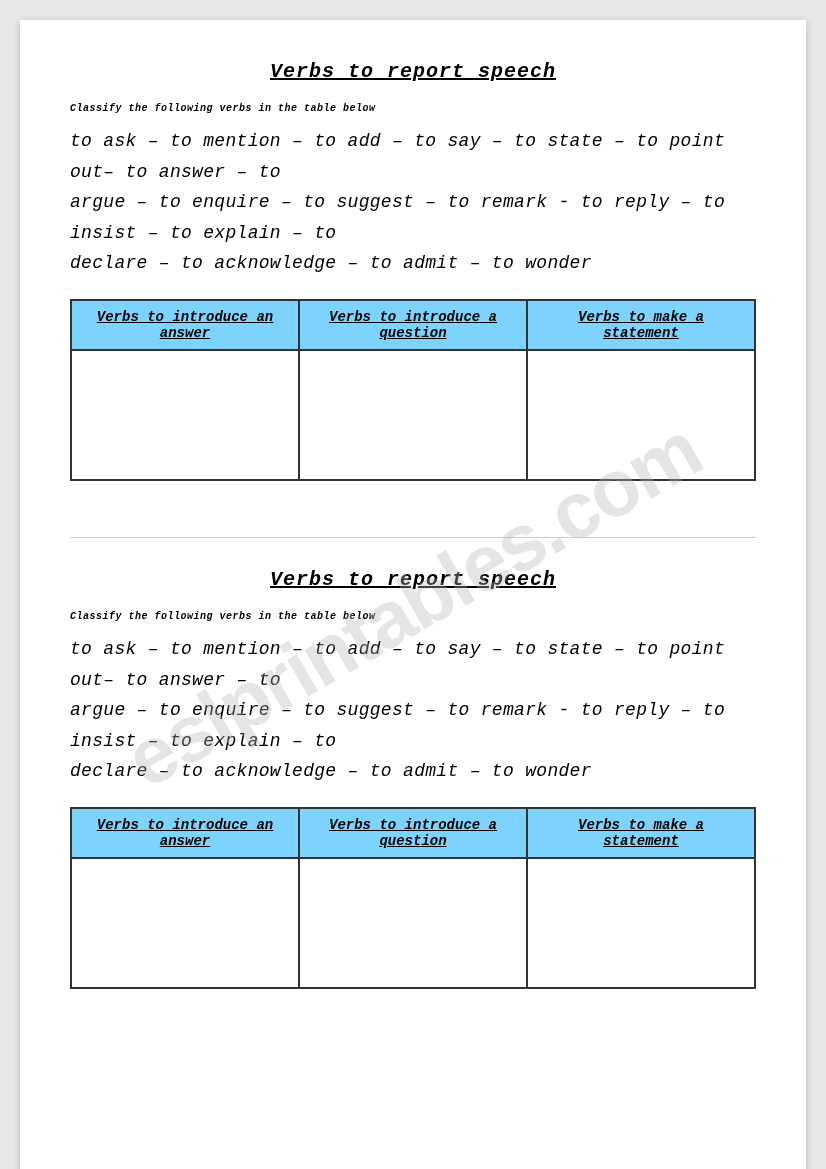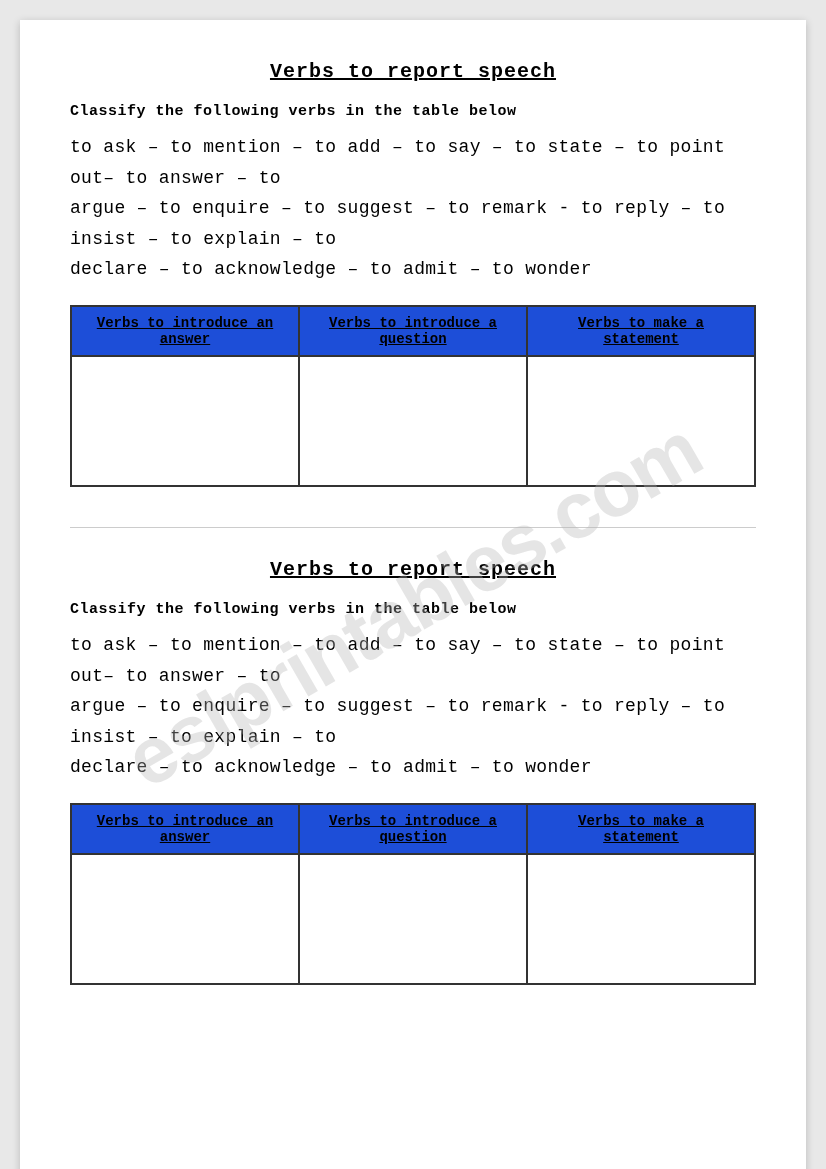--- a/index.html
+++ b/index.html
@@ -20,34 +20,35 @@
     .page {
       background: #ffffff;
       width: 826px;
       min-height: 1169px;
       padding: 40px 50px;
       position: relative;
       box-shadow: 0 2px 8px rgba(0,0,0,0.2);
     }
 
     .section {
-      margin-bottom: 40px;
+      margin-bottom: 56px;
+      font-style: italic;
     }
 
     .page-title {
       text-align: center;
       font-size: 20px;
       font-weight: bold;
       text-decoration: underline;
       margin-bottom: 20px;
       letter-spacing: 1px;
     }
 
     .subtitle {
-      font-size: 15px;
+      font-size: 10px;
       font-weight: bold;
       margin-bottom: 12px;
       letter-spacing: 0.5px;
     }
 
     .verbs-list {
       font-size: 18px;
       line-height: 1.7;
       margin-bottom: 20px;
       letter-spacing: 0.3px;
@@ -65,21 +66,21 @@
       padding: 8px 10px;
       vertical-align: top;
       width: 33.33%;
     }
 
     .table-wrapper th {
       text-align: center;
       font-weight: bold;
       font-size: 14px;
       text-decoration: underline;
-      background: #1d4ed8;
+      background: #7dd3fc;
       font-family: 'Courier New', Courier, monospace;
     }
 
     .table-wrapper td {
       height: 130px;
     }
 
     .watermark {
       position: absolute;
       top: 50%;

